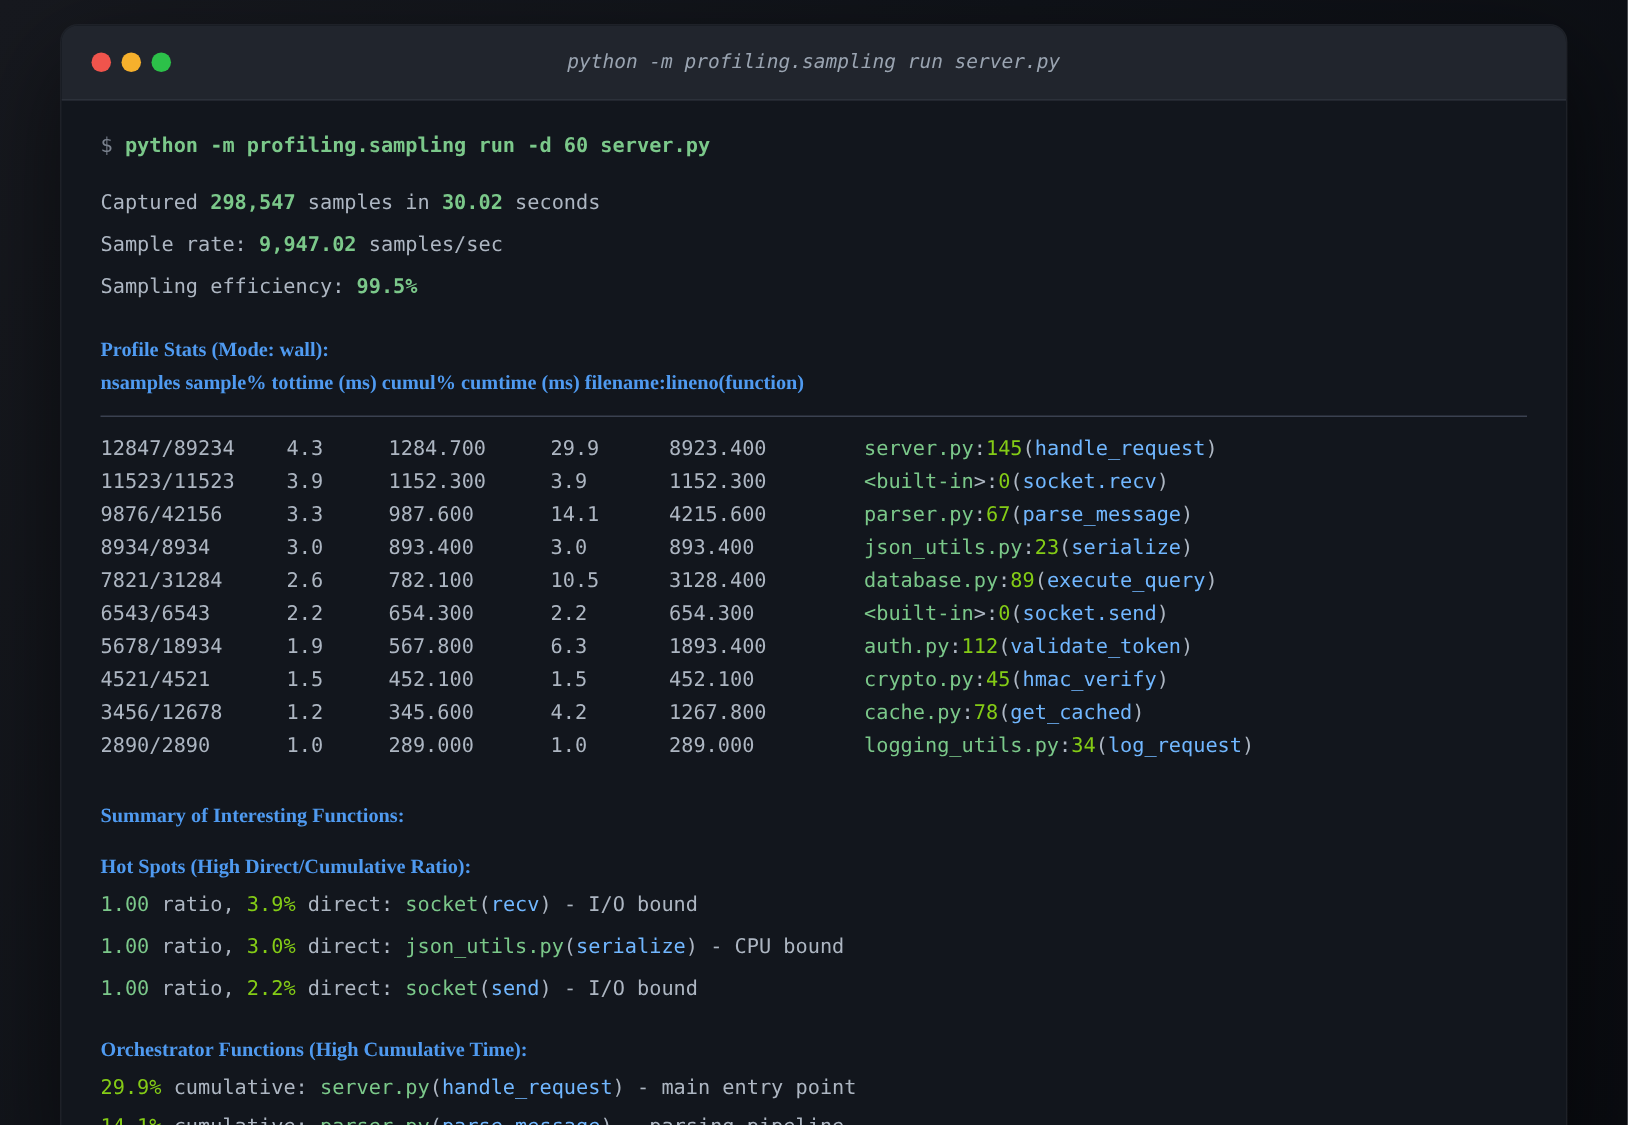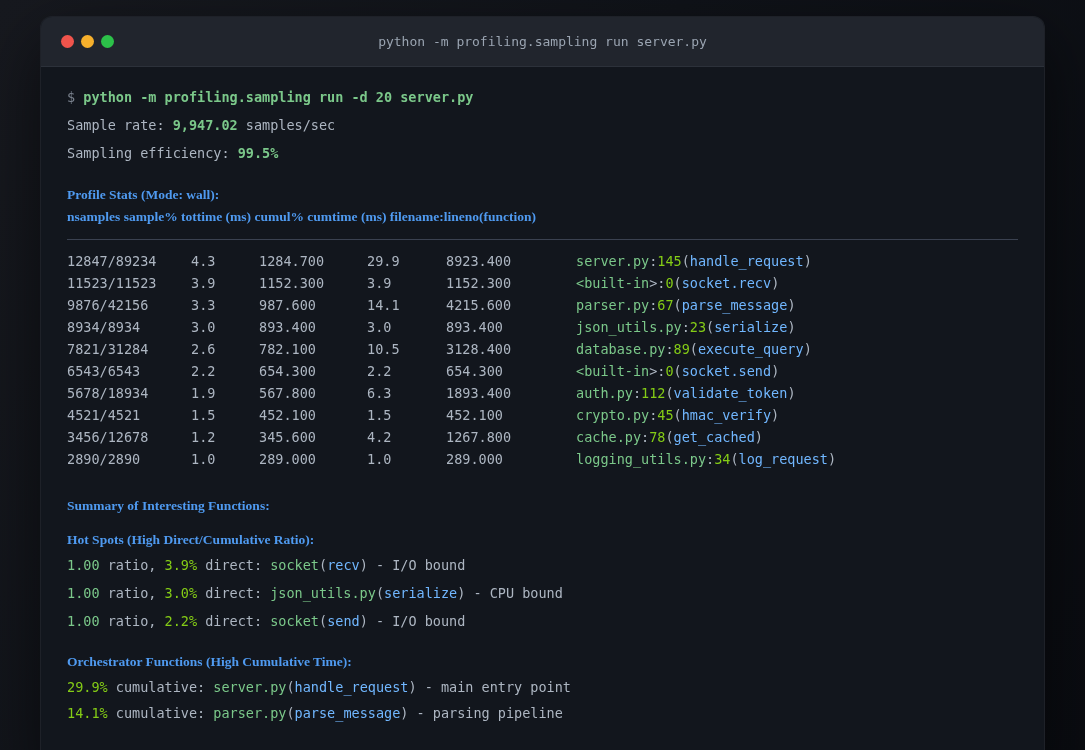--- a/index.html
+++ b/index.html
@@ -15,20 +15,21 @@
     background: #12161d;
     border: 1px solid rgba(255,255,255,0.05);
     border-radius: 12px;
     box-shadow: 0 24px 70px rgba(0,0,0,0.55);
     overflow: hidden;
   }
   .titlebar {
     height: 50px; display: flex; align-items: center;
     background: #21252d;
     border-bottom: 1px solid #2c313a;
+    font-style: italic;
   }
   .lights { display: flex; gap: 7px; padding-left: 20px; width: 90px; }
   .light { width: 13px; height: 13px; border-radius: 50%; border: none; cursor: pointer; }
   .light.red    { background: #f0544c; }
   .light.yellow { background: #f6b02c; }
   .light.green  { background: #2cc149; }
   .title {
     flex: 1; text-align: center;
     font-size: 13px; color: #9aa4b1; letter-spacing: 0;
   }
@@ -78,22 +79,23 @@
         <button class="light red"></button>
         <button class="light yellow"></button>
         <button class="light green"></button>
       </div>
       <div class="title">python -m profiling.sampling run server.py</div>
       <div style="width:90px"></div>
     </div>
 
     <div class="terminal">
 
-      <div class="line"><span class="c-dim">$ </span><span class="c-green b">python -m profiling.sampling run -d 20 server.py</span></div>
+      <div class="line"><span class="c-dim">$ </span><span class="c-green b">python -m profiling.sampling run -d 60 server.py</span></div>
 
+      <div class="line mt16"><span class="c-gray">Captured </span><span class="c-green b">298,547</span><span class="c-gray"> samples in </span><span class="c-green b">30.02</span><span class="c-gray"> seconds</span></div>
 
       <div class="line mt6"><span class="c-gray">Sample rate: </span><span class="c-green b">9,947.02</span><span class="c-gray"> samples/sec</span></div>
 
       <div class="line mt6"><span class="c-gray">Sampling efficiency: </span><span class="c-green b">99.5%</span></div>
 
       <div class="line mt20 c-head">Profile Stats (Mode: wall):</div>
 
       <div class="line c-head">nsamples sample% tottime (ms) cumul% cumtime (ms) filename:lineno(function)</div>
 
       <div class="table-divider"></div>

